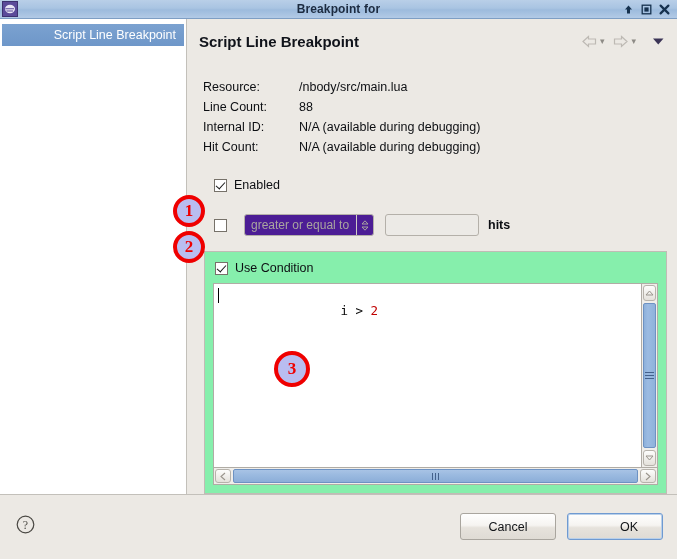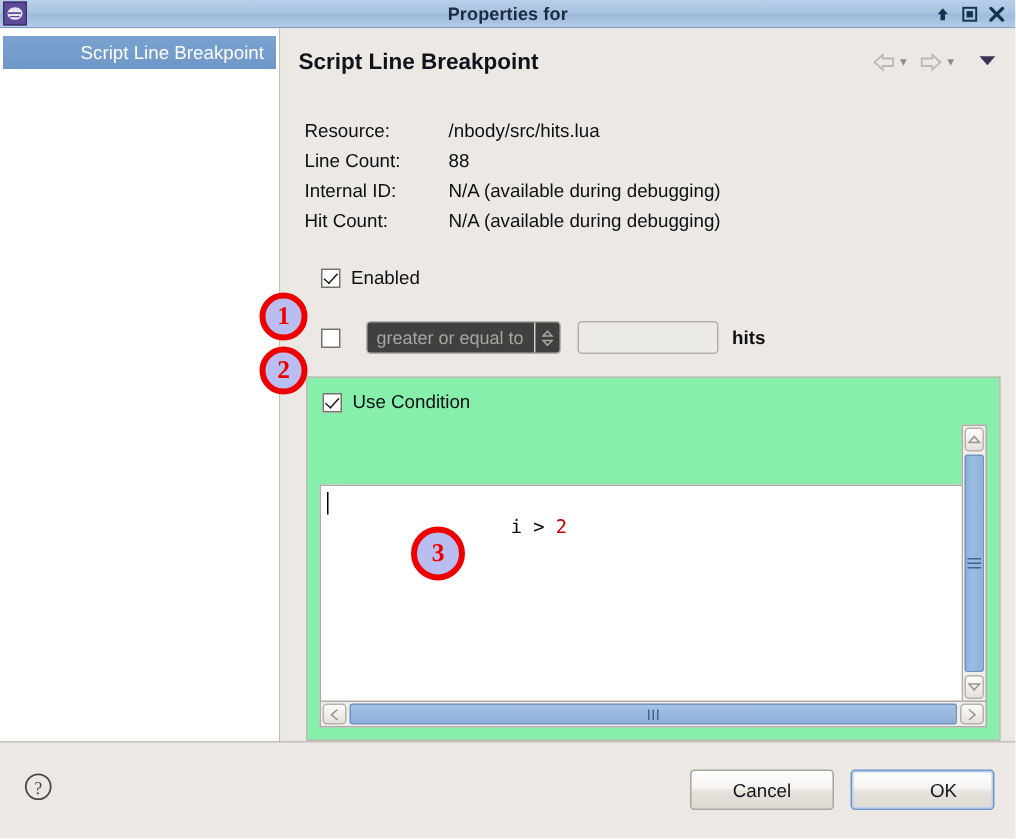--- a/index.html
+++ b/index.html
@@ -170,21 +170,21 @@
     border: solid #1b1b1b;
     border-width: 0 1.6px 1.6px 0;
     transform: rotate(42deg);
   }
   .combo {
     margin-left: 10px;
     width: 130px;
     height: 22px;
     border: 1px solid #b4b0a9;
     border-radius: 3px;
-    background: #404040;
+    background: #4c1d95;
     display: flex;
     align-items: center;
     box-sizing: border-box;
     color: #a9a59f;
     font-size: 12px;
     padding-left: 6px;
   }
   .combo-label { flex: 1 1 auto; white-space: nowrap; overflow: hidden; }
   .combo-spin {
     width: 16px; height: 100%;
@@ -233,21 +233,20 @@
   }
   .editor-main { display: flex; flex: 1 1 auto; min-height: 0; }
   .editor {
     flex: 1 1 auto;
     background: #ffffff;
     border: 1px solid #b0aca5;
     border-right: none;
     position: relative;
     overflow: hidden;
     box-sizing: border-box;
-    margin-top: 40px;
   }
   .code {
     font-family: "DejaVu Sans Mono", monospace;
     font-size: 12.5px;
     padding: 4px 0 0 6px;
     white-space: pre;
     color: #0b0b0b;
     position: relative;
   }
   .code .num { color: #c00000; }
@@ -378,21 +377,21 @@
 <div class="window">
 
   <div class="titlebar">
     <div class="titlebar-icon">
       <svg width="12" height="12" viewBox="0 0 12 12">
         <ellipse cx="6" cy="6" rx="5" ry="4.2" fill="#e8e6f5"></ellipse>
         <path d="M1.5 5.2 H10 V6.3 H1.3 Z" fill="#5b4b9a"></path>
         <path d="M2.4 7.6 H9 V8.5 H2.6 Z" fill="#5b4b9a"></path>
       </svg>
     </div>
-    <div class="titlebar-title">Properties for</div>
+    <div class="titlebar-title">Breakpoint for</div>
     <div class="titlebar-buttons">
       <div class="tb-btn">
         <svg width="11" height="11" viewBox="0 0 11 11">
           <path d="M5.5 1.5 L9 5.5 H7 V9.5 H4 V5.5 H2 Z" fill="#16314e"></path>
         </svg>
       </div>
       <div class="tb-btn">
         <svg width="11" height="11" viewBox="0 0 11 11">
           <rect x="1.2" y="1.2" width="8.6" height="8.6" fill="none" stroke="#16314e" stroke-width="1.3"></rect>
           <rect x="3.4" y="3.4" width="4.2" height="4.2" fill="#16314e"></rect>
@@ -435,21 +434,21 @@
             <svg width="13" height="9" viewBox="0 0 13 9">
               <path d="M1 1.5 L11.5 1.5 L6.25 7.5 Z" fill="#3b3456"></path>
             </svg>
           </div>
         </div>
       </div>
 
       <div class="details">
         <div class="detail-row">
           <span class="detail-label">Resource:</span>
-          <span class="detail-value">/nbody/src/hits.lua</span>
+          <span class="detail-value">/nbody/src/main.lua</span>
         </div>
         <div class="detail-row">
           <span class="detail-label">Line Count:</span>
           <span class="detail-value">88</span>
         </div>
         <div class="detail-row">
           <span class="detail-label">Internal ID:</span>
           <span class="detail-value">N/A (available during debugging)</span>
         </div>
         <div class="detail-row">

